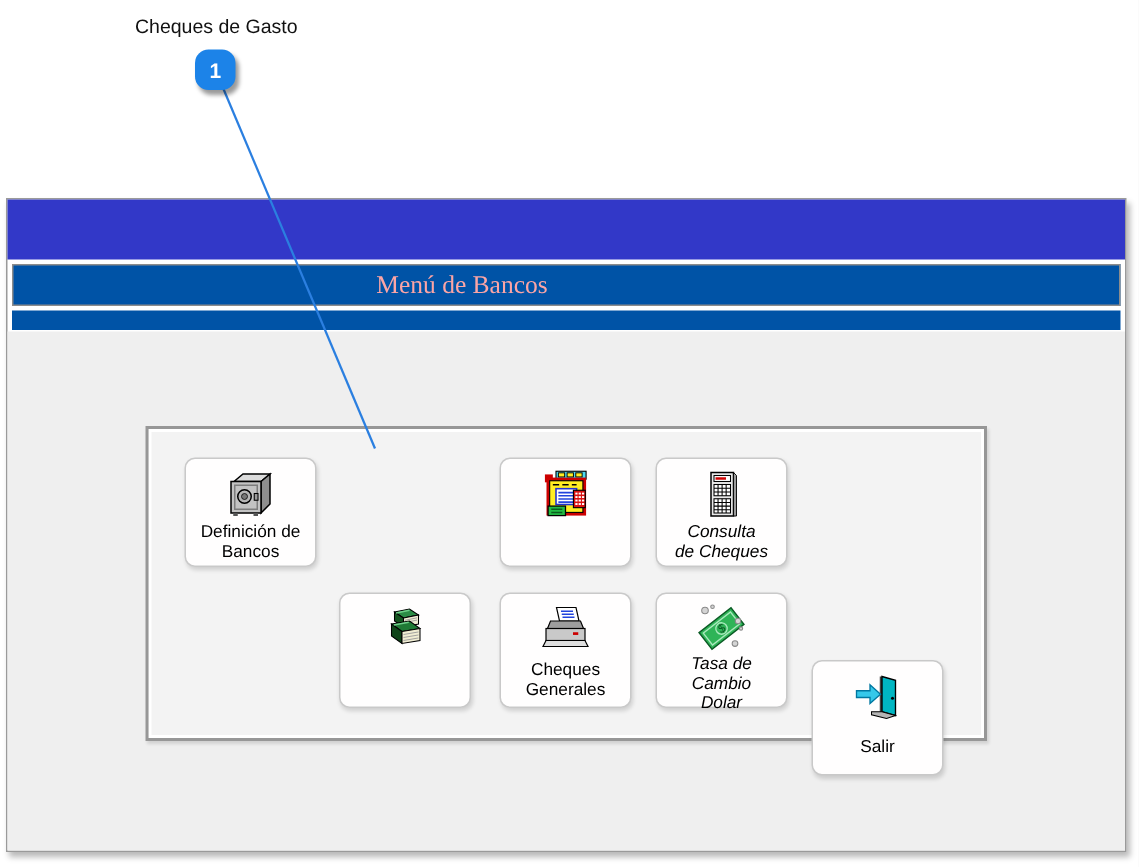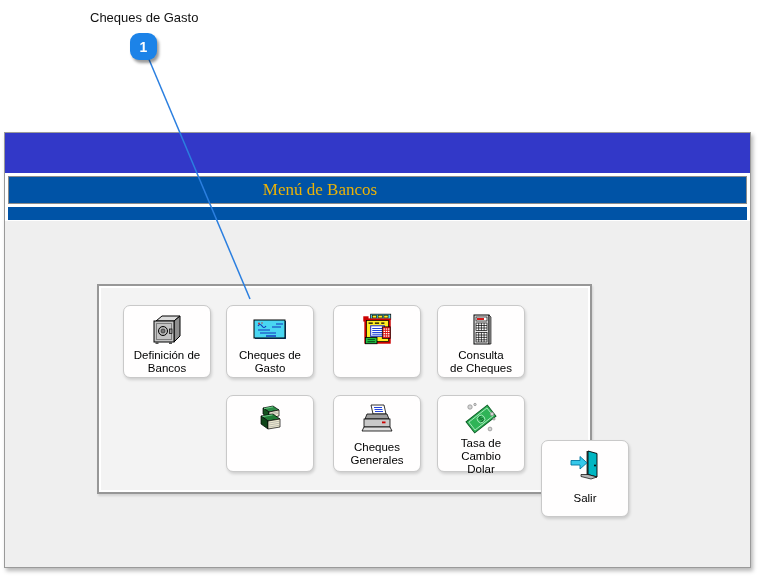--- a/index.html
+++ b/index.html
@@ -17,43 +17,43 @@
 
   
   .window {
     position:absolute; left:4px; top:132px; width:747px; height:436px;
     background:#ffffff; border:1px solid #9a9a9a;
     box-shadow:2px 3px 4px rgba(0,0,0,0.28); z-index:1;
   }
   .band-top   { position:absolute; left:0; top:0; right:0; height:40px; background:#3238c8; }
   .title-band { position:absolute; left:3px; right:3px; top:43px; height:28px; background:#0053a6; border:1px solid #8c8c8c; }
   .title-text {
-    position:absolute; left:16px; top:0; width:590px; height:100%;
+    position:absolute; left:4px; top:0; width:590px; height:100%;
     display:flex; align-items:center; justify-content:center;
-    color:#eab308; font-family:"Liberation Serif", serif; font-size:17px;
+    color:#fca5a5; font-family:"Liberation Serif", serif; font-size:17px;
   }
   .band-sub  { position:absolute; left:3px; right:3px; top:74px; height:13px; background:#0053a6; }
   .content   { position:absolute; left:0; right:0; top:88px; bottom:0; background:#efefef; }
 
   
   .panel {
-    position:absolute; left:92px; top:63px; width:495px; height:210px;
+    position:absolute; left:92px; top:63px; width:561px; height:210px;
     background:#f3f3f3; border:2px solid #979797;
     box-shadow: inset 0 0 0 2px #ffffff, 1px 2px 2px rgba(0,0,0,0.12);
   }
   .menu-button {
     position:absolute; width:88px; background:#fffefe;
     border:1px solid #c9c9c9; border-radius:7px;
     box-shadow:1px 2px 3px rgba(0,0,0,0.15);
     display:flex; flex-direction:column; align-items:center;
     padding:5px 2px 2px; cursor:pointer;
   }
   .row1 { top:19px; height:73px; }
   .row2 { top:109px; height:77px; }
-  .p1 { left:24px; } .p2 { left:127px; } .p3 { left:234px; } .p4 { left:338px; } .p5 { left:442px;margin-top:45px; }
+  .p1 { left:24px; } .p2 { left:127px; } .p3 { left:234px; } .p4 { left:338px;font-style:italic; } .p5 { left:442px;margin-top:45px; }
   .icon { height:37px; display:flex; align-items:center; justify-content:center; }
   .label {
     flex:1; display:flex; align-items:center; justify-content:center;
     text-align:center; font-size:11.5px; line-height:13px; color:#000;
     white-space:pre-line;
   }
 </style>
 </head>
 <body>
 
@@ -84,34 +84,20 @@
             <circle cx="14" cy="19" r="2" fill="#777" stroke="#000" stroke-width="0.5"></circle>
             <rect x="20.5" y="17" width="2.5" height="4.5" fill="#9a9a9a" stroke="#000" stroke-width="0.7"></rect>
             <rect x="6.5" y="30" width="3" height="2" fill="#555"></rect>
             <rect x="20" y="30" width="3" height="2" fill="#555"></rect>
           </svg>
         </div>
         <div class="label">Definición de
 Bancos</div>
       </div>
 
-      <div class="menu-button row1 p2">
-        <div class="icon">
-          <svg width="36" height="36" viewBox="0 0 36 36">
-            <rect x="3" y="9" width="31" height="18" fill="#134b8f"></rect>
-            <rect x="2" y="8" width="31" height="18" fill="#49d6f2" stroke="#000"></rect>
-            <path d="M6,14 q2,-3 4,0 t4,0 M6,18 h12 M8,21 h16 M20,15 h9 M24,12 h7" stroke="#1233bb" stroke-width="1.2" fill="none"></path>
-            <circle cx="7" cy="11.5" r="0.9" fill="#cc2222"></circle>
-            <circle cx="10" cy="11" r="0.7" fill="#cc2222"></circle>
-            <path d="M14,24 h10" stroke="#1233bb" stroke-width="1.4" fill="none"></path>
-          </svg>
-        </div>
-        <div class="label">Cheques de
-Gasto</div>
-      </div>
 
       <div class="menu-button row1 p3">
         <div class="icon">
           <svg width="38" height="38" viewBox="0 0 36 36">
             <rect x="12" y="3" width="19" height="5" fill="#4dd9f0" stroke="#000" stroke-width="0.7"></rect>
             <rect x="13.5" y="4" width="4" height="2.6" fill="#ffee22" stroke="#000" stroke-width="0.6"></rect>
             <rect x="19" y="4" width="4" height="2.6" fill="#ffee22" stroke="#000" stroke-width="0.6"></rect>
             <rect x="24.5" y="4" width="4" height="2.6" fill="#ffee22" stroke="#000" stroke-width="0.6"></rect>
             <rect x="5" y="5" width="5" height="5" fill="#cc0000"></rect>
             <rect x="6" y="7" width="25" height="24" fill="#cc0000"></rect>

